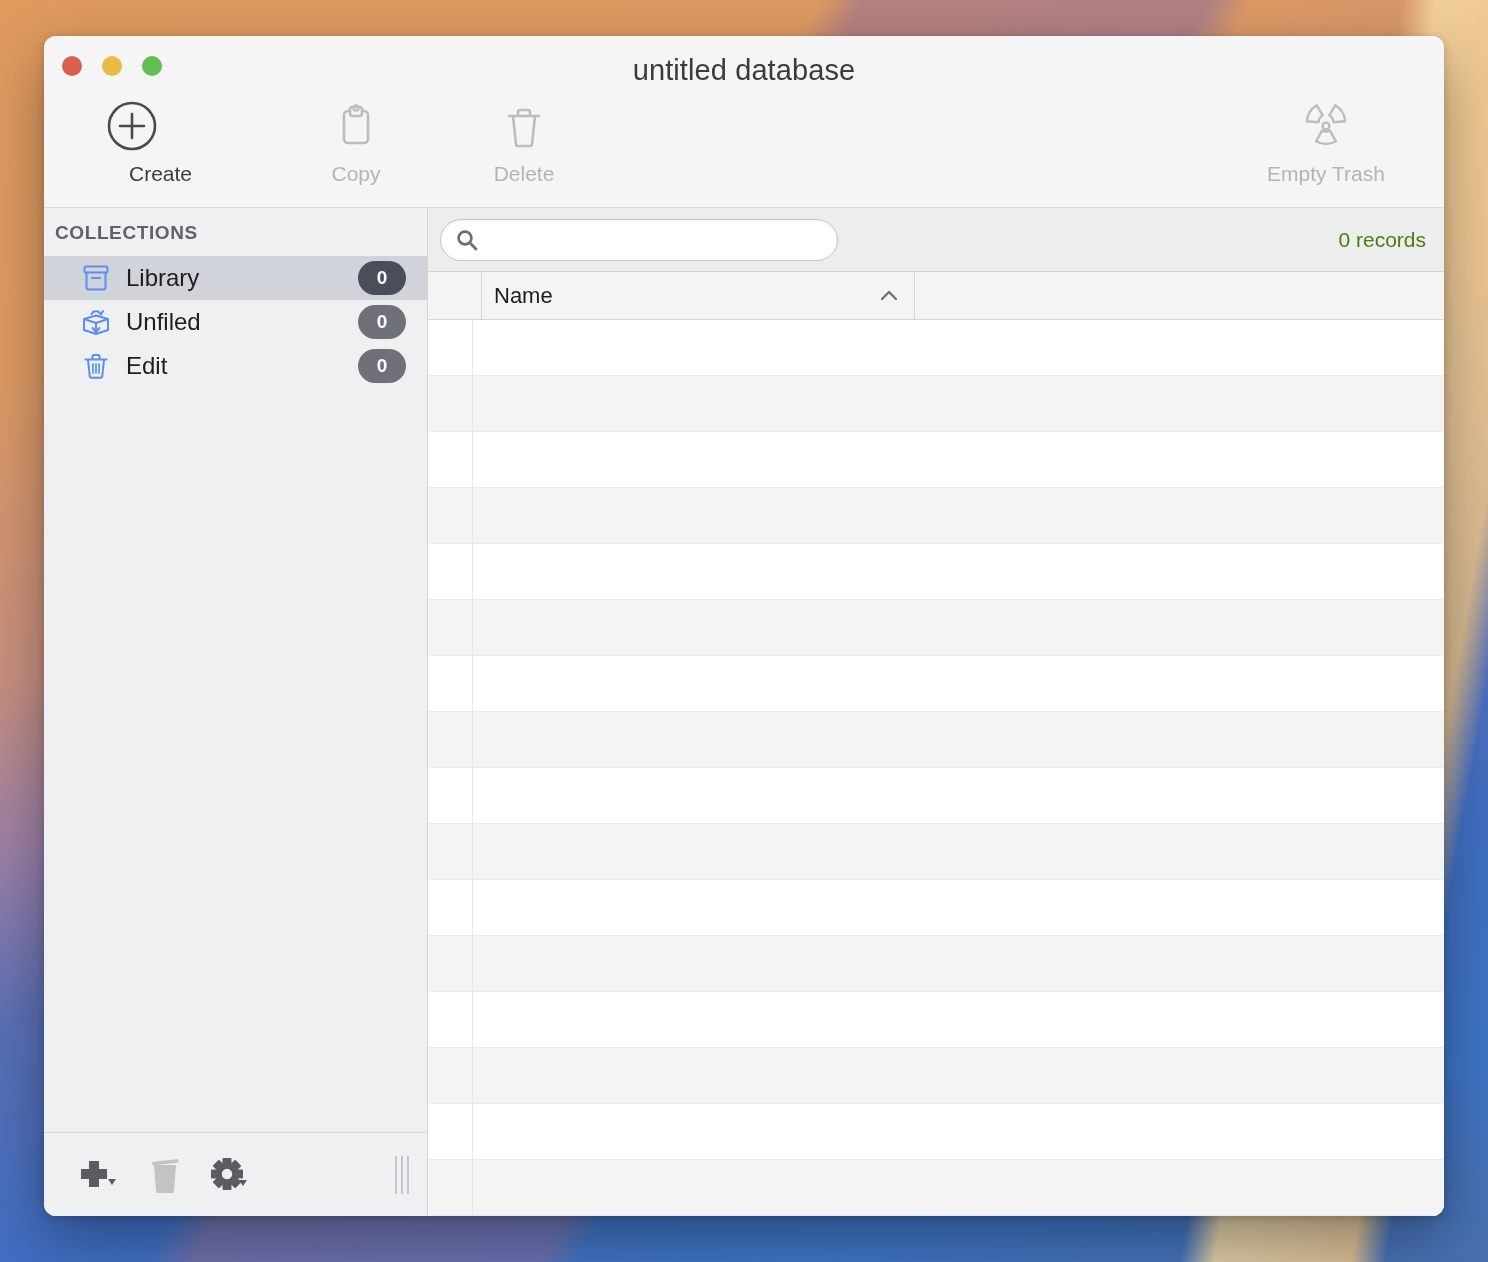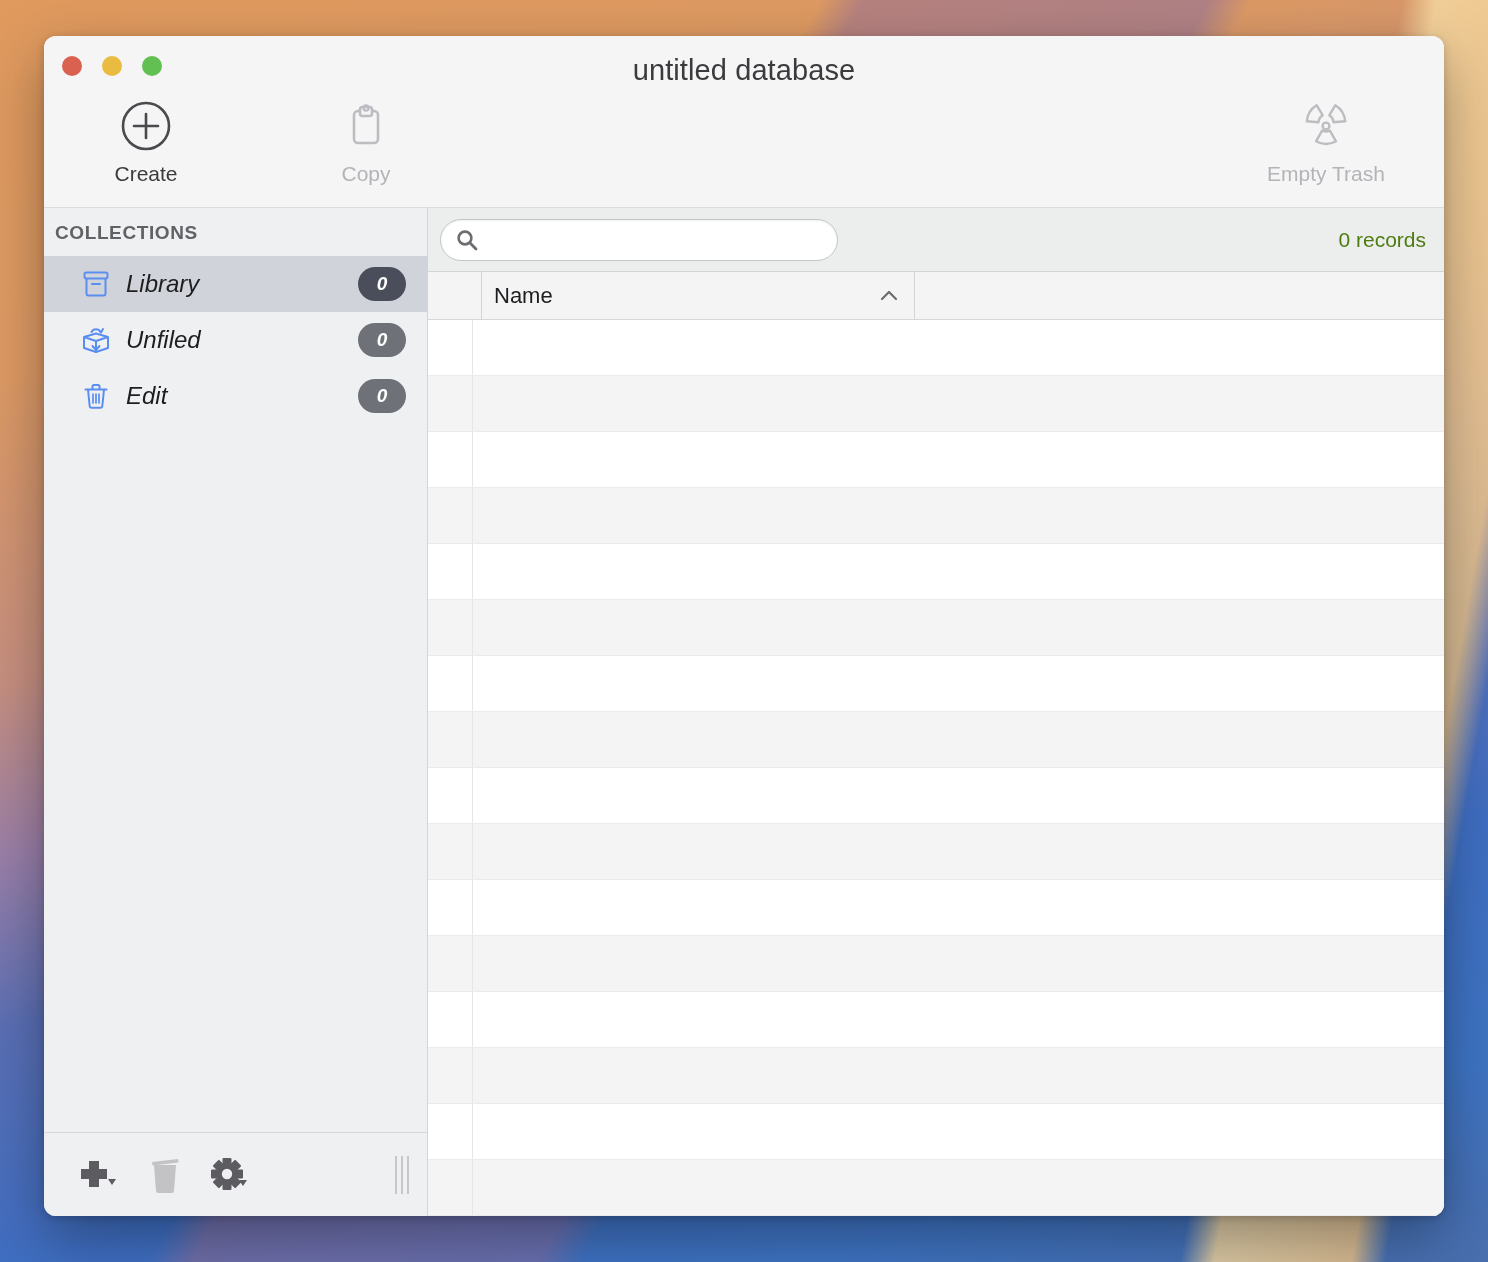--- a/index.html
+++ b/index.html
@@ -110,23 +110,23 @@
   }
   .tb-label {
     margin-top: 6px;
     font-size: 21px;
     color: #3b3b3e;
   }
   .tb-item.disabled .tb-label { color: #b4b4b8; }
   .tb-item.disabled svg { stroke: #bdbdc1; }
   .tb-item svg { stroke: #4a4a4e; fill: none; }
 
-  #tb-create { left: 42px; }
+  #tb-create { left: 28px; text-align: right; }
   #tb-edit   { left: 152px; }
-  #tb-copy   { left: 262px; }
+  #tb-copy   { left: 252px; }
   #tb-delete { left: 420px; }
   #tb-empty  { right: 28px; width: 180px; }
 
   
   #body {
     flex: 1 1 auto;
     display: flex;
     min-height: 0;
   }
 
@@ -145,26 +145,25 @@
     padding: 14px 0 12px 11px;
     font-size: 19px;
     font-weight: bold;
     color: #616166;
     letter-spacing: 0.6px;
   }
 
   #collections-list { flex: 1 1 auto; }
 
   .coll-row {
-    height: 56px;
+    height: 44px;
     display: flex;
     align-items: center;
     padding: 0 21px 0 35px;
     cursor: default;
-    font-style: italic;
   }
   .coll-row.selected { background: #d1d3da; }
 
   .coll-icon {
     width: 34px; height: 34px;
     flex: 0 0 34px;
     display: flex; align-items: center; justify-content: center;
     margin-right: 13px;
   }
   .coll-icon svg { stroke: #5a8ef0; fill: none; }
@@ -350,20 +349,30 @@
           <div class="tb-icon">
             <svg width="54" height="54" viewBox="0 0 54 54">
               <rect x="15" y="12" width="24" height="32" rx="4" stroke-width="2.6"></rect>
               <rect x="21" y="8" width="12" height="9" rx="2.5" stroke-width="2.6" fill="#f5f5f6"></rect>
               <circle cx="27" cy="9" r="2.6" stroke-width="2.2"></circle>
             </svg>
           </div>
           <div class="tb-label">Copy</div>
         </div>
 
+        <div class="tb-item disabled" id="tb-delete">
+          <div class="tb-icon">
+            <svg width="54" height="54" viewBox="0 0 54 54">
+              <path d="M16 17 L19 45 a2 2 0 0 0 2 2 h12 a2 2 0 0 0 2 -2 L38 17" stroke-width="2.6" stroke-linejoin="round"></path>
+              <line x1="12" y1="17" x2="42" y2="17" stroke-width="2.6" stroke-linecap="round"></line>
+              <path d="M21 17 v-4 a2 2 0 0 1 2 -2 h8 a2 2 0 0 1 2 2 v4" stroke-width="2.6" stroke-linejoin="round"></path>
+            </svg>
+          </div>
+          <div class="tb-label">Delete</div>
+        </div>
 
         <div class="tb-item disabled" id="tb-empty">
           <div class="tb-icon">
             <svg width="56" height="56" viewBox="0 0 56 56">
               <circle cx="28" cy="28" r="3.4" stroke-width="2.4"></circle>
               <path d="M20.5 24.2 a9 9 0 0 1 4.2 -6.9 L18.6 7.2 a21 21 0 0 0 -9.8 16.1 Z" stroke-width="2.4" stroke-linejoin="round"></path>
               <path d="M35.5 24.2 a9 9 0 0 0 -4.2 -6.9 L37.4 7.2 a21 21 0 0 1 9.8 16.1 Z" stroke-width="2.4" stroke-linejoin="round"></path>
               <path d="M24.1 32.6 a9 9 0 0 0 7.8 0 L38 43.3 a21 21 0 0 1 -20 0 Z" stroke-width="2.4" stroke-linejoin="round"></path>
             </svg>
           </div>

